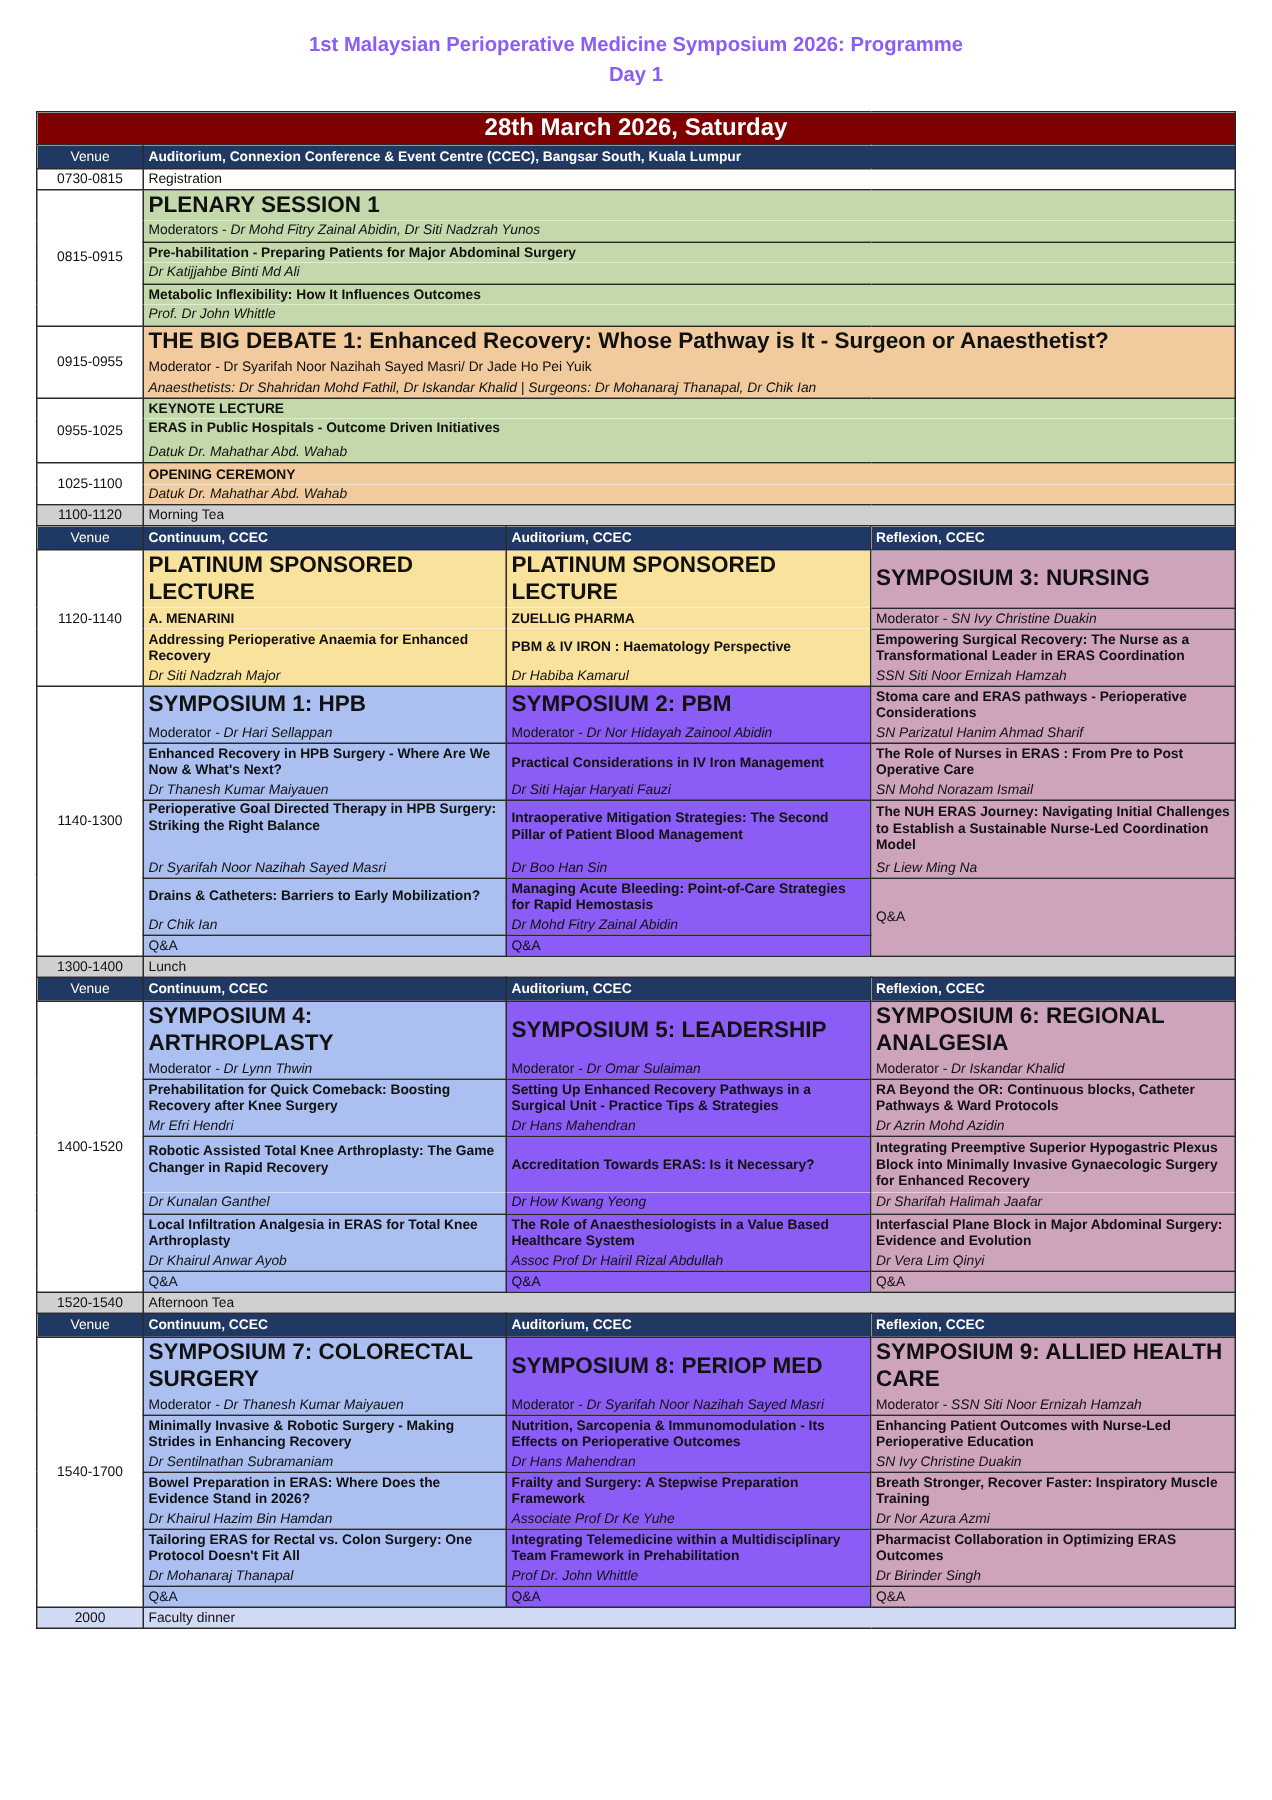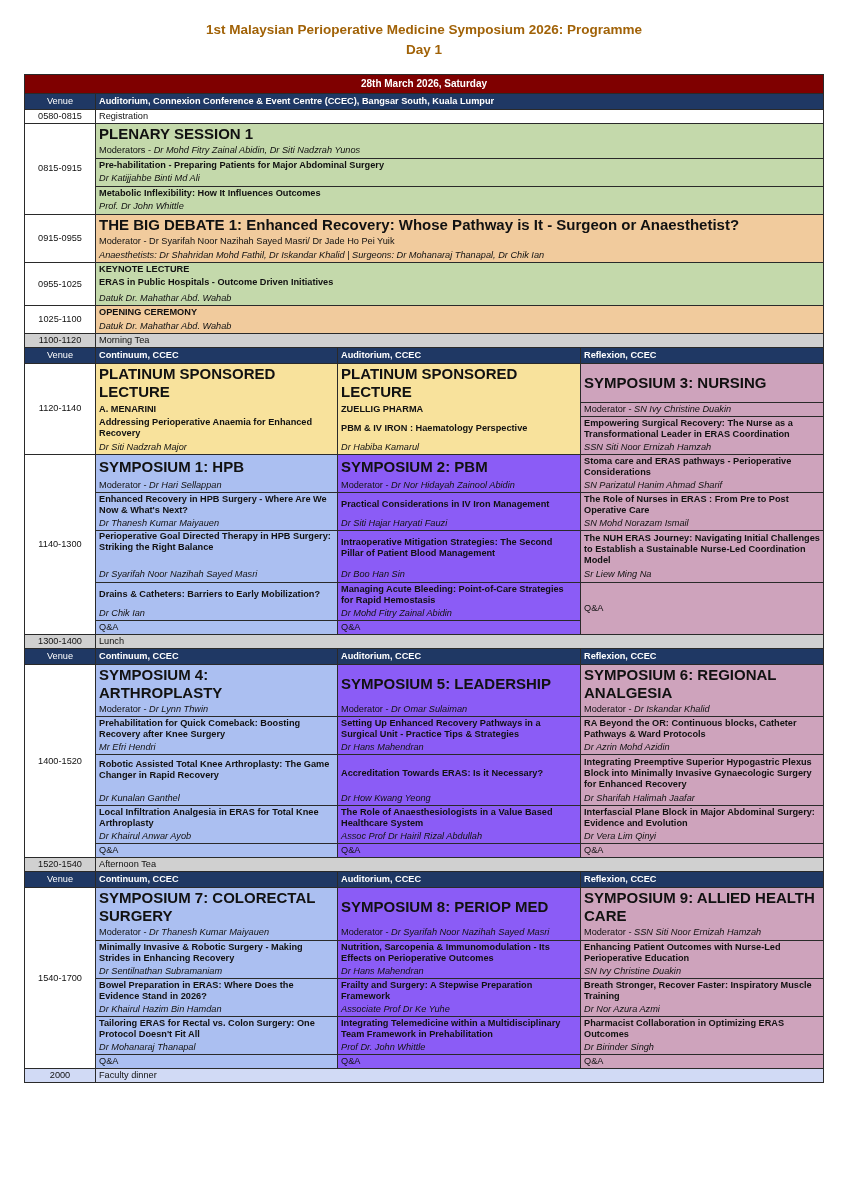--- a/index.html
+++ b/index.html
@@ -1,23 +1,23 @@
 <!DOCTYPE html>
 <html><head>
 <meta charset="utf-8">
 <style>
   html,body{margin:0;padding:0;background:#ffffff;}
   body{width:848px;height:1200px;position:relative;font-family:"Liberation Sans",sans-serif;color:#111;overflow:hidden;}
-  .title{position:absolute;left:0;width:848px;text-align:center;font-weight:bold;font-size:13.5px;color:#a16207;}
+  .title{position:absolute;left:0;width:848px;text-align:center;font-weight:bold;font-size:13.5px;color:#8b5cf6;}
   .t1{top:22px;}
   .t2{top:42px;}
   table{position:absolute;left:24px;top:74px;width:799px;border-collapse:collapse;table-layout:fixed;font-size:9.2px;line-height:1.2;}
   td{border:1px solid #2a2a2a;padding:1px 3px;vertical-align:middle;overflow:hidden;}
   col.c0{width:71px;} col.c1{width:242px;} col.c2{width:243px;} col.c3{width:243px;}
-  .date{background:#7f0000;color:#fff;font-weight:bold;text-align:center;font-size:10px;height:16px;}
+  .date{background:#7f0000;color:#fff;font-weight:bold;text-align:center;font-size:16px;height:16px;}
   .venue td{background:#1f3864;color:#fff;font-weight:bold;height:13px;}
   .venue td.vlabel{font-weight:normal;text-align:center;}
   .time{text-align:center;background:#fff;}
   .white{background:#fff;}
   .grey{background:#d0d0d0;}
   .green{background:#c4d9ab;}
   .orange{background:#f1cb9d;margin-top:24px;}
   .yellow{background:#f8e29c;}
   .blue{background:#abbff1;}
   .purple{background:#8b5cf6;}
@@ -49,21 +49,21 @@
       <tr>
         <td colspan="4" class="date">28th March 2026, Saturday</td>
       </tr>
 
   <tr class="venue">
     <td class="vlabel">Venue</td>
     <td colspan="3">Auditorium, Connexion Conference &amp; Event Centre (CCEC), Bangsar South, Kuala Lumpur</td>
   </tr>
 
   <tr class="h15">
-    <td class="time">0580-0815</td>
+    <td class="time">0730-0815</td>
     <td colspan="3" class="white">Registration</td>
   </tr>
 
   <tr class="h16">
     <td rowspan="6" class="time">0815-0915</td>
     <td colspan="3" class="green big noline-b">PLENARY SESSION 1</td>
   </tr>
   <tr class="h16">
     <td colspan="3" class="green noline"><span>Moderators - </span><span class="i">Dr Mohd Fitry Zainal Abidin, Dr Siti Nadzrah Yunos</span></td>
   </tr>

